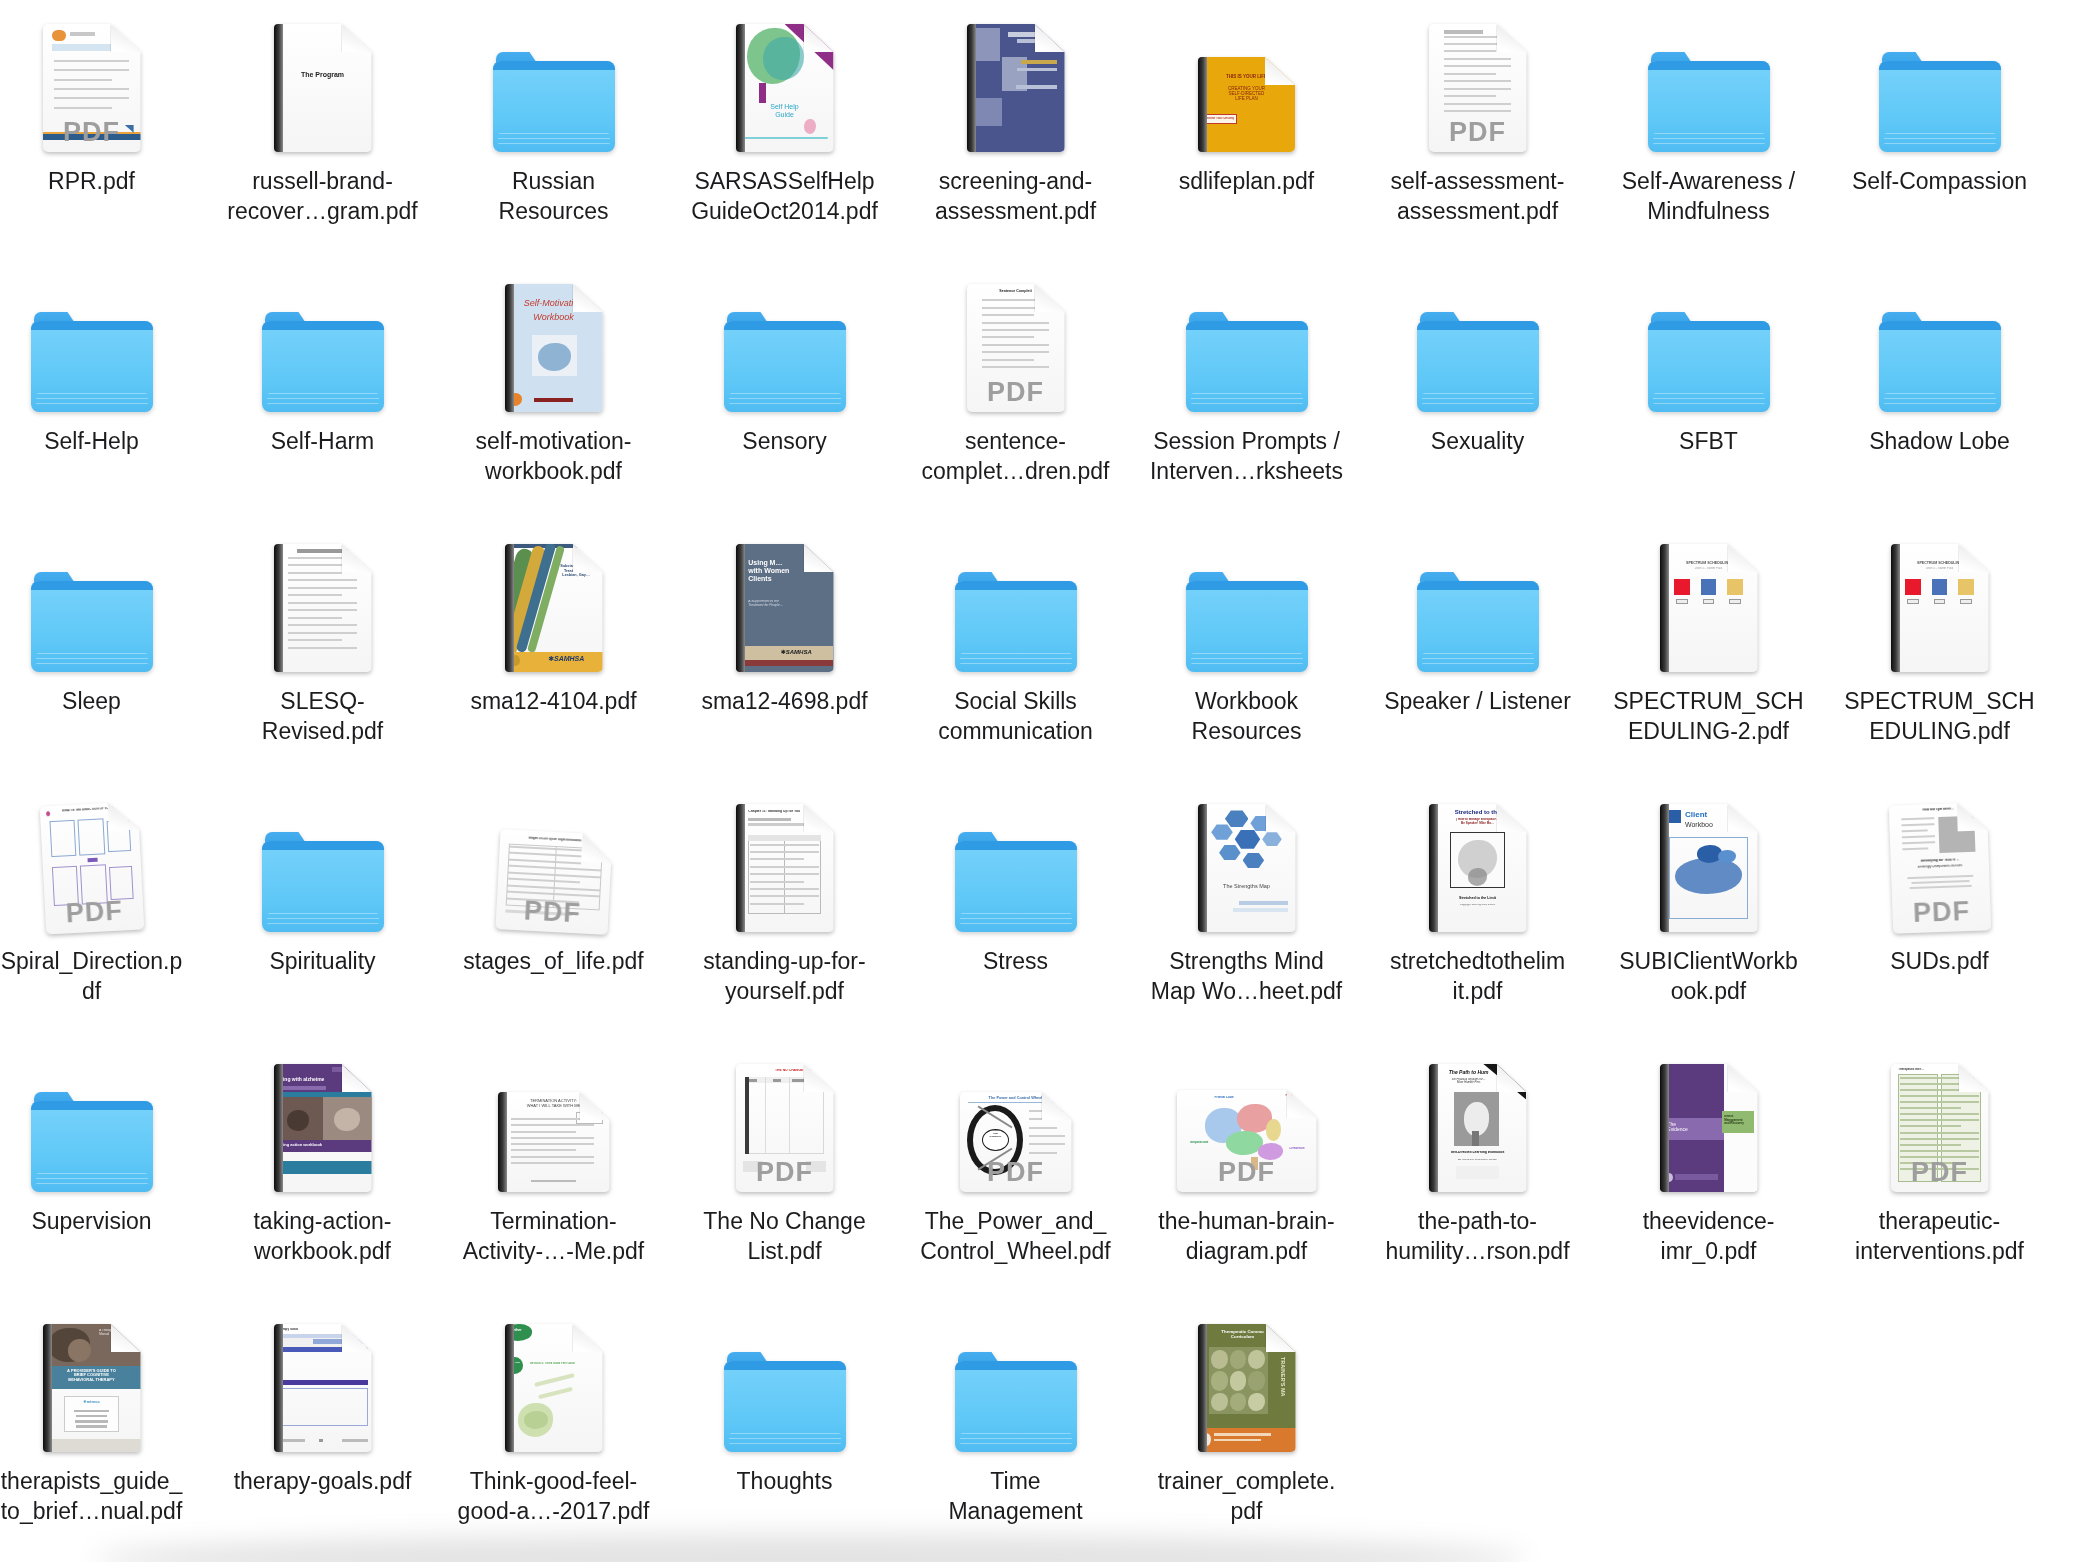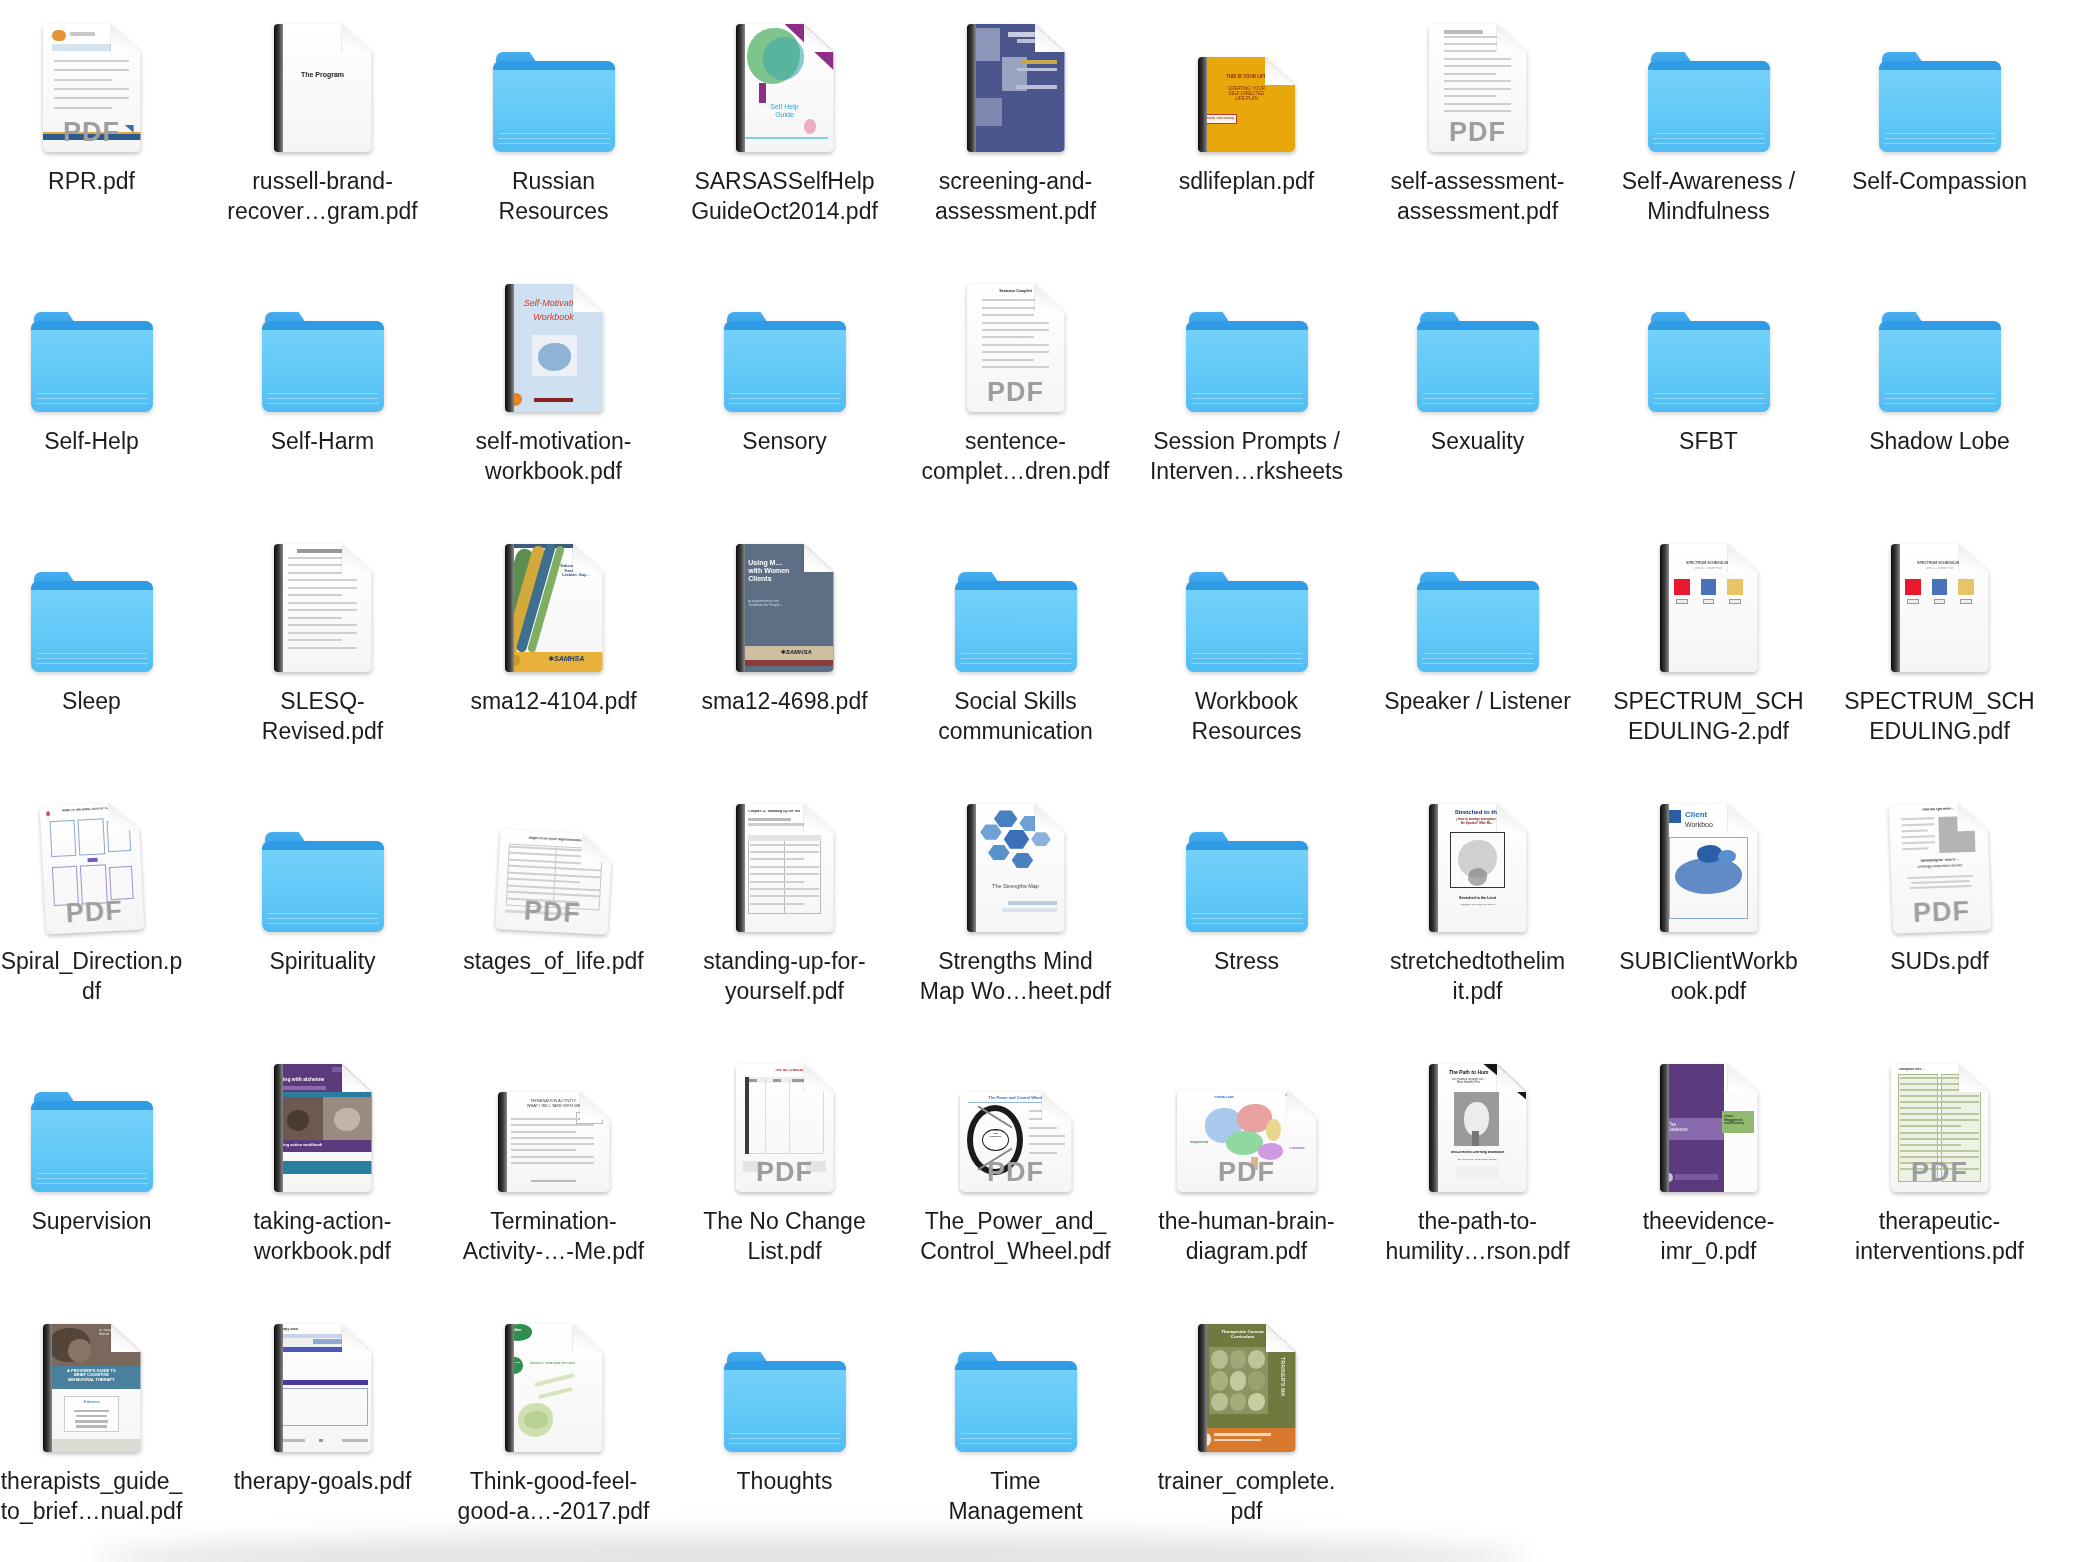--- a/index.html
+++ b/index.html
@@ -556,48 +556,48 @@
             </div>
             <div class="spine"></div>
             <div class="fold"></div>
           </div>
         </div>
     <div class="label">standing-up-for-
 yourself.pdf</div>
   </div>
       <div class="cell">
     <div class="icon-wrap">
+          <div class="folder">
+            <div class="ftab"></div>
+            <div class="fbody"></div>
+          </div>
+        </div>
+    <div class="label">Stress</div>
+  </div>
+      <div class="cell">
+    <div class="icon-wrap">
           <div class="page" style="width: 98px; height: 128px;">
             <div class="cover">
               <div class="ly" style="left: 28%; top: 5%; width: 24%; height: 13%; background: rgb(74, 128, 192); clip-path: polygon(25% 0px, 75% 0px, 100% 50%, 75% 100%, 25% 100%, 0px 50%);"></div>
               <div class="ly" style="left: 54%; top: 9%; width: 22%; height: 12%; background: rgb(111, 160, 216); clip-path: polygon(25% 0px, 75% 0px, 100% 50%, 75% 100%, 25% 100%, 0px 50%);"></div>
               <div class="ly" style="left: 14%; top: 16%; width: 22%; height: 12%; background: rgb(111, 160, 216); clip-path: polygon(25% 0px, 75% 0px, 100% 50%, 75% 100%, 25% 100%, 0px 50%);"></div>
               <div class="ly" style="left: 38%; top: 20%; width: 26%; height: 15%; background: rgb(58, 112, 184); clip-path: polygon(25% 0px, 75% 0px, 100% 50%, 75% 100%, 25% 100%, 0px 50%);"></div>
               <div class="ly" style="left: 66%; top: 22%; width: 20%; height: 11%; background: rgb(138, 176, 220); clip-path: polygon(25% 0px, 75% 0px, 100% 50%, 75% 100%, 25% 100%, 0px 50%);"></div>
               <div class="ly" style="left: 22%; top: 32%; width: 22%; height: 12%; background: rgb(90, 144, 204); clip-path: polygon(25% 0px, 75% 0px, 100% 50%, 75% 100%, 25% 100%, 0px 50%);"></div>
               <div class="ly" style="left: 46%; top: 38%; width: 22%; height: 12%; background: rgb(74, 128, 192); clip-path: polygon(25% 0px, 75% 0px, 100% 50%, 75% 100%, 25% 100%, 0px 50%);"></div>
               <div class="ly" style="left: 18%; top: 62%; width: 64%; height: 5%; font-size: 5.5px; color: rgb(68, 68, 68); font-weight: 400; text-align: center; white-space: pre-line; line-height: 1.15; overflow: hidden;">The Strengths Map</div>
               <div class="ly" style="left: 42%; top: 76%; width: 50%; height: 3%; background: rgb(184, 204, 228);"></div>
               <div class="ly" style="left: 36%; top: 81%; width: 56%; height: 3%; background: rgb(216, 228, 240);"></div>
             </div>
             <div class="spine"></div>
             <div class="fold"></div>
           </div>
         </div>
     <div class="label">Strengths Mind
 Map Wo…heet.pdf</div>
-  </div>
-      <div class="cell">
-    <div class="icon-wrap">
-          <div class="folder">
-            <div class="ftab"></div>
-            <div class="fbody"></div>
-          </div>
-        </div>
-    <div class="label">Stress</div>
   </div>
       <div class="cell">
     <div class="icon-wrap">
           <div class="page" style="width: 98px; height: 128px;">
             <div class="cover">
               <div class="ly" style="left: 10%; top: 4%; width: 80%; height: 6%; font-size: 6px; color: rgb(26, 42, 126); font-weight: 700; text-align: center; white-space: pre-line; line-height: 1.15; overflow: hidden;">Stretched to the</div>
               <div class="ly" style="left: 10%; top: 11%; width: 80%; height: 8%; font-size: 3px; color: rgb(138, 26, 26); font-weight: 700; text-align: center; white-space: pre-line; line-height: 1.15; overflow: hidden;">( How to Manage Workplace…
 Be Speaker! Mike Mo…</div>
               <div class="ly" style="left: 22%; top: 22%; width: 56%; height: 44%; background: rgb(251, 251, 251); border: 1px solid rgb(51, 51, 51);"></div>
               <div class="ly" style="left: 30%; top: 28%; width: 40%; height: 30%; background: rgb(208, 208, 208); border-radius: 50% 45% 52% 48%;"></div>

